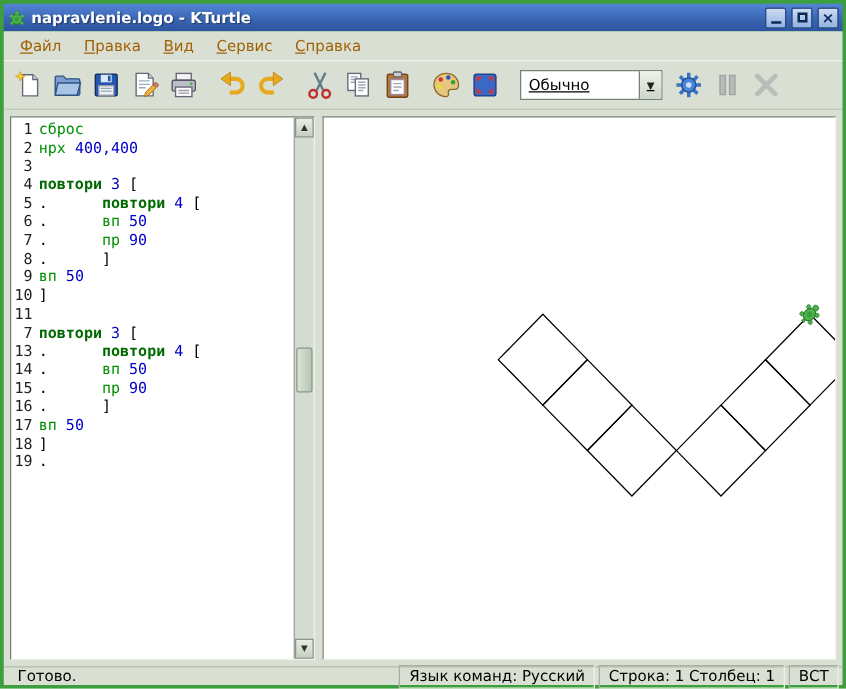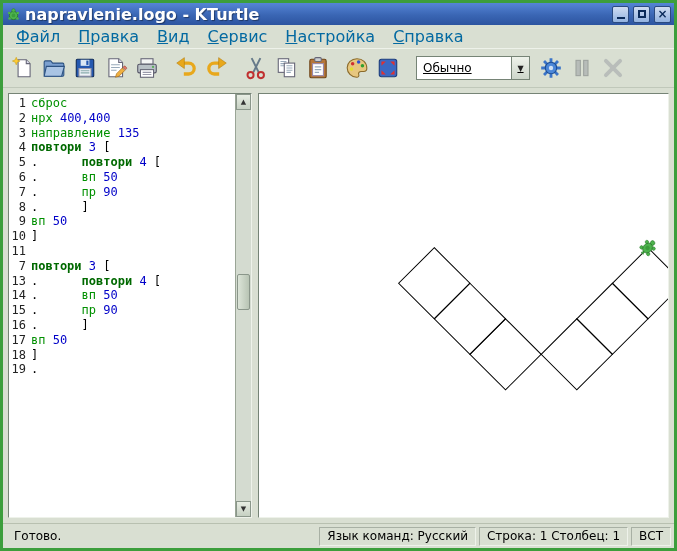--- a/index.html
+++ b/index.html
@@ -3,31 +3,31 @@
 <meta charset="utf-8">
 <style>
   * { box-sizing: border-box; margin: 0; padding: 0; }
   html,body { width:677px; height:551px; overflow:hidden; font-family:"DejaVu Sans",sans-serif; }
   .window { width:677px; height:551px; background:#3c9e3c; padding:3px; display:flex; flex-direction:column; }
 
   
   .titlebar { height:22px; flex:none; background:linear-gradient(180deg,#5585d6 0%,#3a66b4 55%,#2c54a0 100%);
     display:flex; align-items:center; padding:0 3px; gap:4px; }
   .app-icon svg { width:15px; height:15px; display:block; }
-  .title-text { color:#fff; font-weight:bold; font-size:16px; flex:1; white-space:nowrap; overflow:hidden;
+  .title-text { color:#fff; font-weight:bold; font-size:12px; flex:1; white-space:nowrap; overflow:hidden;
     text-shadow:1px 1px 1px rgba(0,0,0,.4); }
   .winbtn { width:17px; height:17px; flex:none; background:linear-gradient(#cfdcf2,#92b2e0);
     border:1px solid #2a4a80; border-radius:2px; display:flex; align-items:center; justify-content:center;
     color:#0a2a5a; font-size:12px; font-weight:bold; line-height:1; cursor:default; }
   .glyph-min { width:8px; height:2px; background:#0a2a5a; align-self:flex-end; margin-bottom:3px; }
   .glyph-max { width:8px; height:8px; border:2px solid #0a2a5a; }
 
   
   .menubar { height:23px; flex:none; background:#d9dfd2; display:flex; align-items:center; padding:0 4px; }
-  .menu-item { font-size:16px; color:#0369a1; padding:9px 9px; white-space:nowrap; }
+  .menu-item { font-size:12px; color:#a16207; padding:9px 9px; white-space:nowrap; }
   .menu-item u { text-decoration:underline; }
 
   
   .toolbar { height:40px; flex:none; background:#d9dfd2; border-top:1px solid #eef2ea; border-bottom:1px solid #c0c8ba;
     display:flex; align-items:center; padding:2px 4px;text-decoration:underline; }
   .tbtn { width:31px; height:31px; flex:none; background:none; border:1px solid transparent; border-radius:2px;
     display:flex; align-items:center; justify-content:center; }
   .tbtn .ticon, .tbtn .ticon svg { width:24px; height:24px; display:block; }
   .tbtn.disabled { opacity:.55; filter:grayscale(55%); }
   .tsep { width:8px; flex:none; }
@@ -57,21 +57,21 @@
   .strack { flex:1; position:relative; }
   .sthumb { position:absolute; top:42%; left:1px; right:1px; height:36px; background:linear-gradient(90deg,#dce4d8,#b8c4b4);
     border:1px solid #8a968a; border-radius:2px; }
 
   
   .canvas-panel { flex:1; position:relative; }
   .canvas-svg { position:absolute; left:0; top:0; width:100%; height:100%; }
   .sq { fill:none; stroke:#000; stroke-width:1; }
 
   
-  .statusbar { height:25px; flex:none; background:#d9dfd2; border-top:1px solid #b8c0b0; display:flex;
+  .statusbar { height:15px; flex:none; background:#d9dfd2; border-top:1px solid #b8c0b0; display:flex;
     align-items:center; font-size:12px; color:#000; padding:2px 3px; gap:3px; }
   .scell { border:1px solid; border-color:#a8b0a4 #eef2ea #eef2ea #a8b0a4; padding:1px 7px; height:19px;
     display:flex; align-items:center; white-space:nowrap; }
   .scell.ready { flex:1; border-color:transparent; }
 </style>
 </head>
 <body>
 
 <div class="window">
 
@@ -95,21 +95,20 @@
         <span class="glyph-max"></span>
       </span>
     <span class="winbtn">×</span>
   </div>
 
   <div class="menubar">
       <span class="menu-item"><u>Ф</u>айл</span>
       <span class="menu-item"><u>П</u>равка</span>
       <span class="menu-item"><u>В</u>ид</span>
       <span class="menu-item"><u>С</u>ервис</span>
-      <span class="menu-item"><u>Н</u>астройка</span>
       <span class="menu-item"><u>С</u>правка</span>
     </div>
 
   <div class="toolbar">
       <button class="tbtn">
         <span class="ticon">
           <svg viewBox="0 0 22 22">
             <path d="M6.5 3.5h7.5l3.5 3.5v12H6.5z" fill="#fff" stroke="#667"></path>
             <path d="M14 3.5V7h3.5" fill="#dde" stroke="#667"></path>
             <path d="M4.8 1.2l1 2.4 2.5 1-2.5 1-1 2.5-1-2.5-2.5-1 2.5-1z" fill="#fc3" stroke="#c90" stroke-width=".5"></path>
@@ -256,21 +255,21 @@
         </span>
       </button>
     </div>
 
   <div class="main">
 
     <div class="editor-panel panel-border">
       <div class="editor-area">
           <div class="cline"><span class="lnum">1</span><span class="ltext"><span class="tk-cmd">сброс</span></span></div>
           <div class="cline"><span class="lnum">2</span><span class="ltext"><span class="tk-cmd">нрх</span><span class="tk-pl"> </span><span class="tk-num">400,400</span></span></div>
-          <div class="cline"><span class="lnum">3</span><span class="ltext"><span class="tk-cmd">направление</span><span class="tk-pl"> </span><span class="tk-num">135</span></span></div>
+          <div class="cline"><span class="lnum">3</span></div>
           <div class="cline"><span class="lnum">4</span><span class="ltext"><span class="tk-kw">повтори</span><span class="tk-pl"> </span><span class="tk-num">3</span><span class="tk-pl"> [</span></span></div>
           <div class="cline"><span class="lnum">5</span><span class="ltext"><span class="tk-pl">.      </span><span class="tk-kw">повтори</span><span class="tk-pl"> </span><span class="tk-num">4</span><span class="tk-pl"> [</span></span></div>
           <div class="cline"><span class="lnum">6</span><span class="ltext"><span class="tk-pl">.      </span><span class="tk-cmd">вп</span><span class="tk-pl"> </span><span class="tk-num">50</span></span></div>
           <div class="cline"><span class="lnum">7</span><span class="ltext"><span class="tk-pl">.      </span><span class="tk-cmd">пр</span><span class="tk-pl"> </span><span class="tk-num">90</span></span></div>
           <div class="cline"><span class="lnum">8</span><span class="ltext"><span class="tk-pl">.      </span><span class="tk-pl">]</span></span></div>
           <div class="cline"><span class="lnum">9</span><span class="ltext"><span class="tk-cmd">вп</span><span class="tk-pl"> </span><span class="tk-num">50</span></span></div>
           <div class="cline"><span class="lnum">10</span><span class="ltext"><span class="tk-pl">]</span></span></div>
           <div class="cline"><span class="lnum">11</span></div>
           <div class="cline"><span class="lnum">7</span><span class="ltext"><span class="tk-kw">повтори</span><span class="tk-pl"> </span><span class="tk-num">3</span><span class="tk-pl"> [</span></span></div>
           <div class="cline"><span class="lnum">13</span><span class="ltext"><span class="tk-pl">.      </span><span class="tk-kw">повтори</span><span class="tk-pl"> </span><span class="tk-num">4</span><span class="tk-pl"> [</span></span></div>

